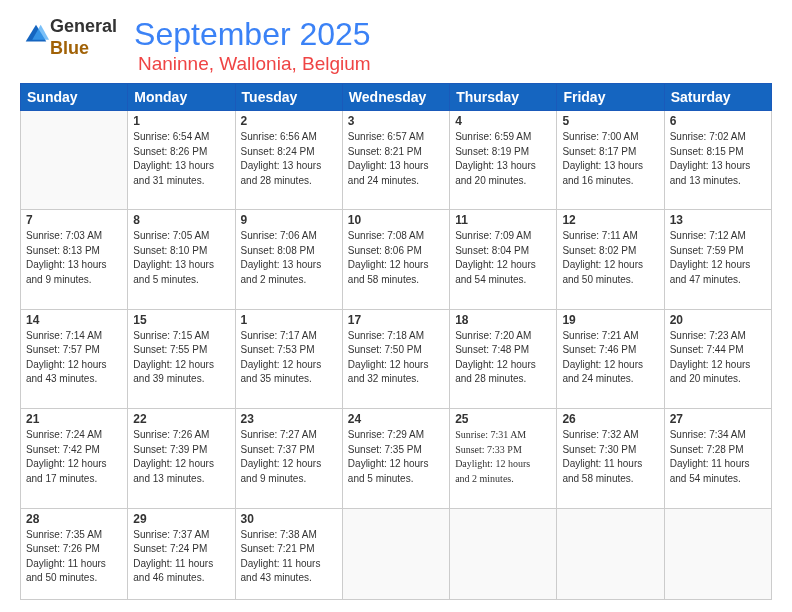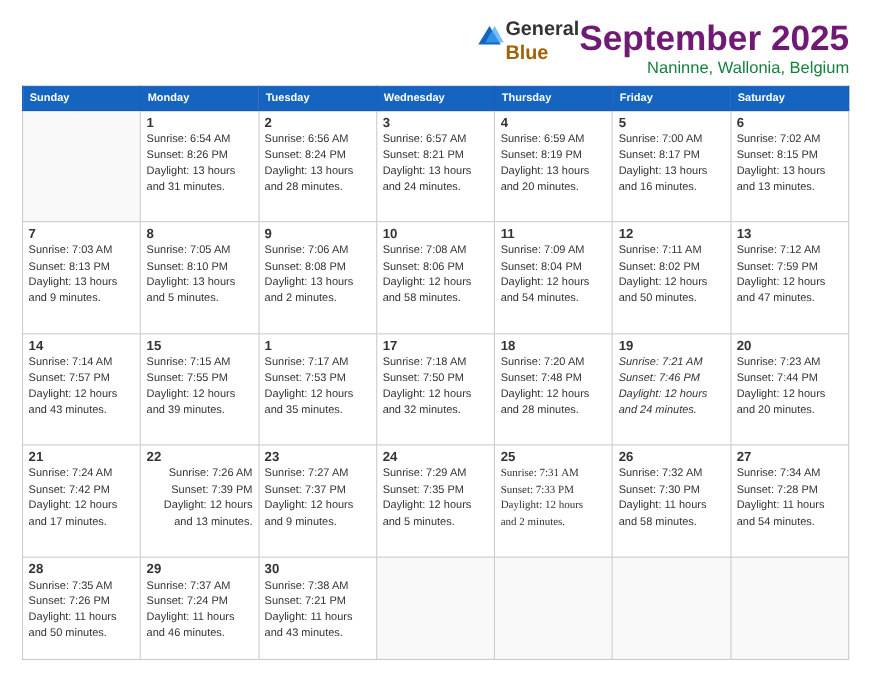--- a/index.html
+++ b/index.html
@@ -12,23 +12,24 @@
     }
     .page {
       width: 792px;
       height: 612px;
       padding: 16px 20px 12px 20px;
       display: flex;
       flex-direction: column;
     }
     .header {
       display: flex;
-      justify-content: flex-end;
+      justify-content: flex-start;
       align-items: flex-start;
       margin-bottom: 8px;
+      gap: 17px;
     }
     .logo {
       display: flex;
       align-items: center;
       gap: 0px;
     }
     .logo-text {
       font-size: 18px;
       font-weight: bold;
       line-height: 1.2;
@@ -39,40 +40,40 @@
       width: 28px;
       height: 28px;
       margin-left: 2px;
       margin-top: -2px;
     }
     .title-block {
       text-align: right;
     }
     .month-title {
       font-size: 32px;
-      color: #701a75;
-      font-weight: bold;
+      color: #3b82f6;
+      font-weight: normal;
     }
     .location {
-      font-size: 15px;
-      color: #15803d;
+      font-size: 19px;
+      color: #ef4444;
     }
     .calendar {
       flex: 1;
       border: 1px solid #ccc;
       border-collapse: collapse;
       width: 100%;
       table-layout: fixed;
     }
     .calendar th {
       background-color: #1565C0;
       color: #fff;
       text-align: left;
       padding: 5px 6px;
-      font-size: 10px;
+      font-size: 14px;
       font-weight: bold;
       border: 1px solid #1a5aba;
     }
     .calendar td {
       vertical-align: top;
       border: 1px solid #ccc;
       padding: 3px 5px;
       font-size: 10.5px;
       color: #333;
       height: 88px;
@@ -260,21 +261,21 @@
           </td>
           <td>
             <span class="day-number">18</span>
             <div class="day-info" style="white-space: pre-line;">Sunrise: 7:20 AM
 Sunset: 7:48 PM
 Daylight: 12 hours
 and 28 minutes.</div>
           </td>
           <td>
             <span class="day-number">19</span>
-            <div class="day-info" style="white-space: pre-line; font-style: italic;">Sunrise: 7:21 AM
+            <div class="day-info" style="white-space: pre-line;">Sunrise: 7:21 AM
 Sunset: 7:46 PM
 Daylight: 12 hours
 and 24 minutes.</div>
           </td>
           <td>
             <span class="day-number">20</span>
             <div class="day-info" style="white-space: pre-line;">Sunrise: 7:23 AM
 Sunset: 7:44 PM
 Daylight: 12 hours
 and 20 minutes.</div>
@@ -283,21 +284,21 @@
         <tr>
           <td>
             <span class="day-number">21</span>
             <div class="day-info" style="white-space: pre-line;">Sunrise: 7:24 AM
 Sunset: 7:42 PM
 Daylight: 12 hours
 and 17 minutes.</div>
           </td>
           <td>
             <span class="day-number">22</span>
-            <div class="day-info" style="white-space: pre-line; text-align: right;">Sunrise: 7:26 AM
+            <div class="day-info" style="white-space: pre-line;">Sunrise: 7:26 AM
 Sunset: 7:39 PM
 Daylight: 12 hours
 and 13 minutes.</div>
           </td>
           <td>
             <span class="day-number">23</span>
             <div class="day-info" style="white-space: pre-line;">Sunrise: 7:27 AM
 Sunset: 7:37 PM
 Daylight: 12 hours
 and 9 minutes.</div>

